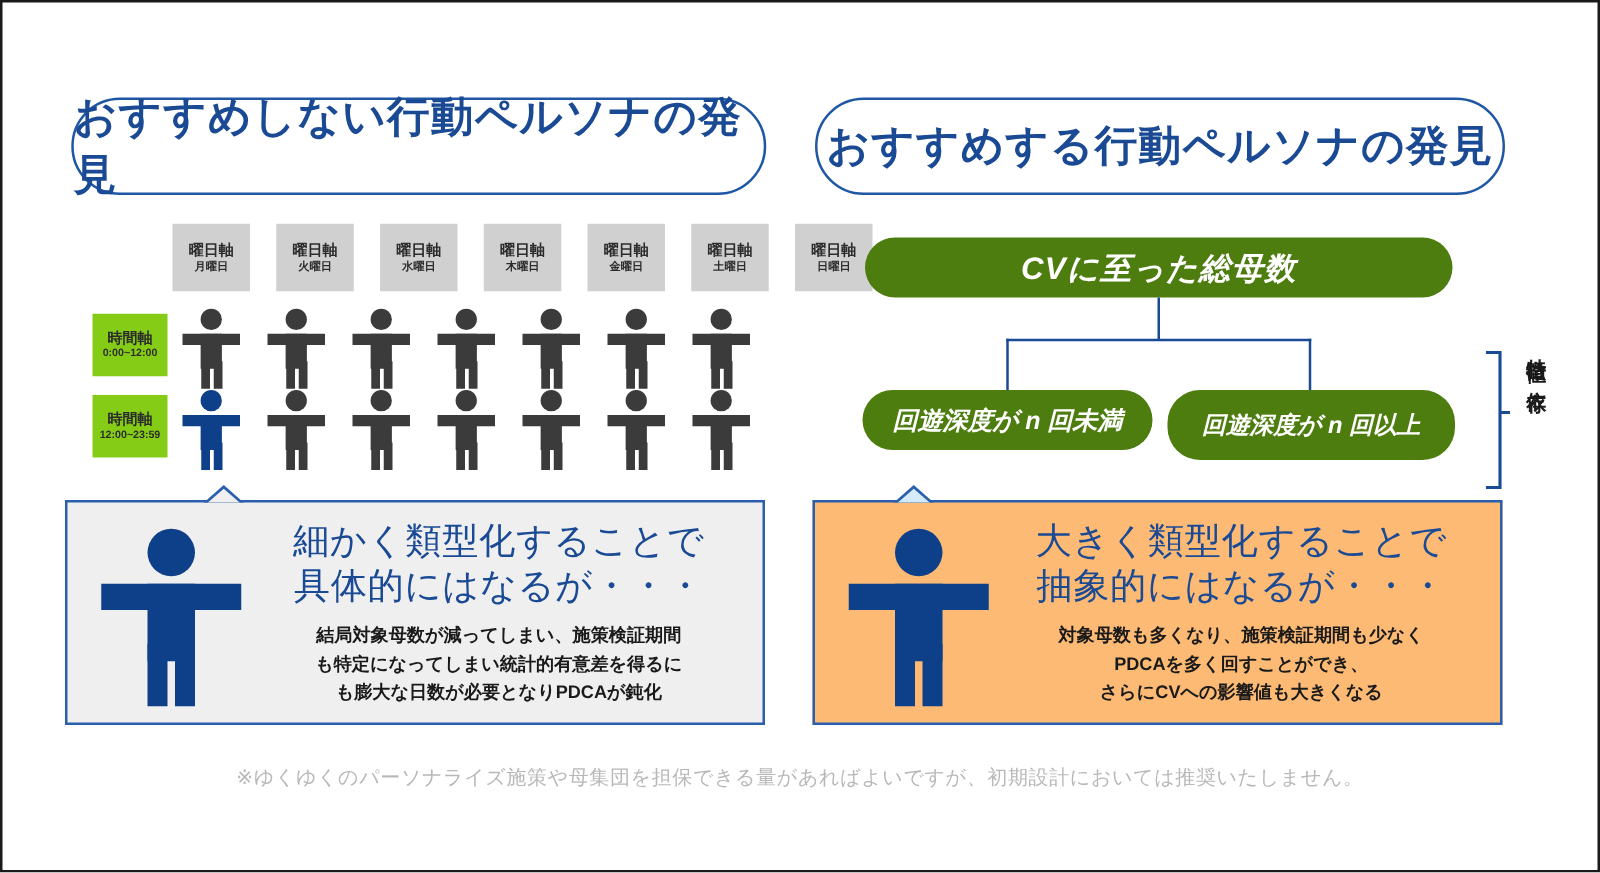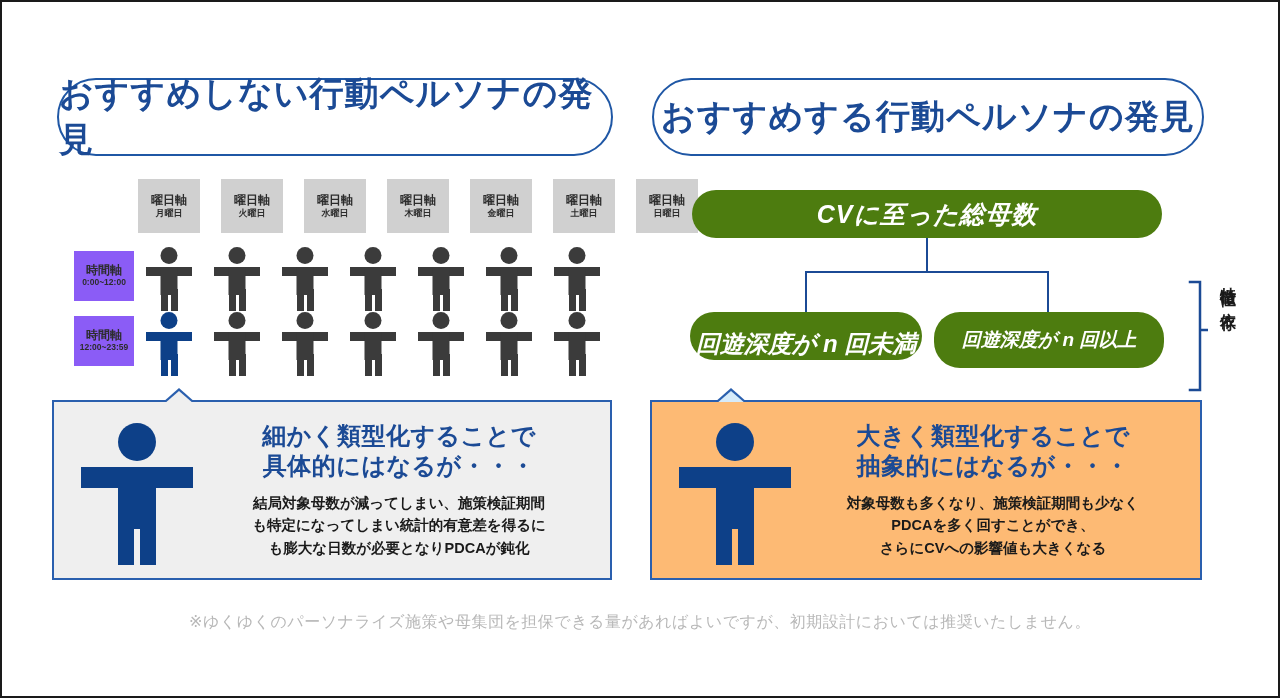--- a/index.html
+++ b/index.html
@@ -42,21 +42,21 @@
     display: flex; flex-direction: column;
     align-items: center; justify-content: center;
     color: #2c2c2c;
   }
   .day-cell .d-main { font-size: 12px; font-weight: bold; line-height: 1.2; }
   .day-cell .d-sub  { font-size: 9px;  font-weight: bold; line-height: 1.4; }
 
   .time-cell {
     position: absolute;
     left: 72px; width: 60px; height: 50px;
-    background: #8b5cf6;
+    background: #84cc16;
     display: flex; flex-direction: column;
     align-items: center; justify-content: center;
     color: #2c2c2c;
     text-align: center;
   }
   .time-cell .t-main { font-size: 12px; font-weight: bold; line-height: 1.2; }
   .time-cell .t-sub  { font-size: 8.5px; font-weight: bold; line-height: 1.4; }
   #time-cell-am { top: 249px; }
   #time-cell-pm { top: 314px; }
 
@@ -159,22 +159,22 @@
     width: 16px; height: 50px; background: #0d4088;
   }
   .cf-leg-r {
     position: absolute; left: 50%; margin-left: 3px; top: 100px;
     width: 16px; height: 50px; background: #0d4088;
   }
 
   .callout-text { flex: 1; text-align: center; padding-left: 4px; }
   .callout-title {
     color: #1b4a95;
-    font-weight: bold;
-    font-size: 24px;
+    font-weight: normal;
+    font-size: 29px;
     line-height: 1.25;
     letter-spacing: 0.5px;
   }
   .callout-body {
     color: #1a1a1a;
     font-weight: bold;
     font-size: 14.5px;
     line-height: 1.55;
     margin-top: 11px;
   }
@@ -183,21 +183,21 @@
   .node {
     position: absolute;
     background: #4d7c0f;
     color: #ffffff;
     border-radius: 26px;
     display: flex; align-items: center; justify-content: center;
     font-weight: bold;
     font-style: italic;
   }
   #node-root  { left: 690px; top: 188px; width: 470px; height: 48px; font-size: 25px; letter-spacing: 1px; }
-  #node-left  { left: 688px; top: 310px; width: 232px; height: 48px; font-size: 24px; align-items: flex-end; }
+  #node-left  { left: 688px; top: 310px; width: 232px; height: 48px; font-size: 20px; }
   #node-right { left: 932px; top: 310px; width: 230px; height: 56px; font-size: 19px; }
 
   .connector { position: absolute; background: #1b4a95; }
   #conn-vert-root { left: 924px; top: 236px; width: 2px; height: 34px; }
   #conn-horiz     { left: 803px; top: 269px; width: 244px; height: 2px; }
   #conn-vert-l    { left: 803px; top: 269px; width: 2px; height: 42px; }
   #conn-vert-r    { left: 1045px; top: 269px; width: 2px; height: 42px; }
 
   
   #brace-wrap { position: absolute; left: 1186px; top: 278px; width: 22px; height: 112px; }

